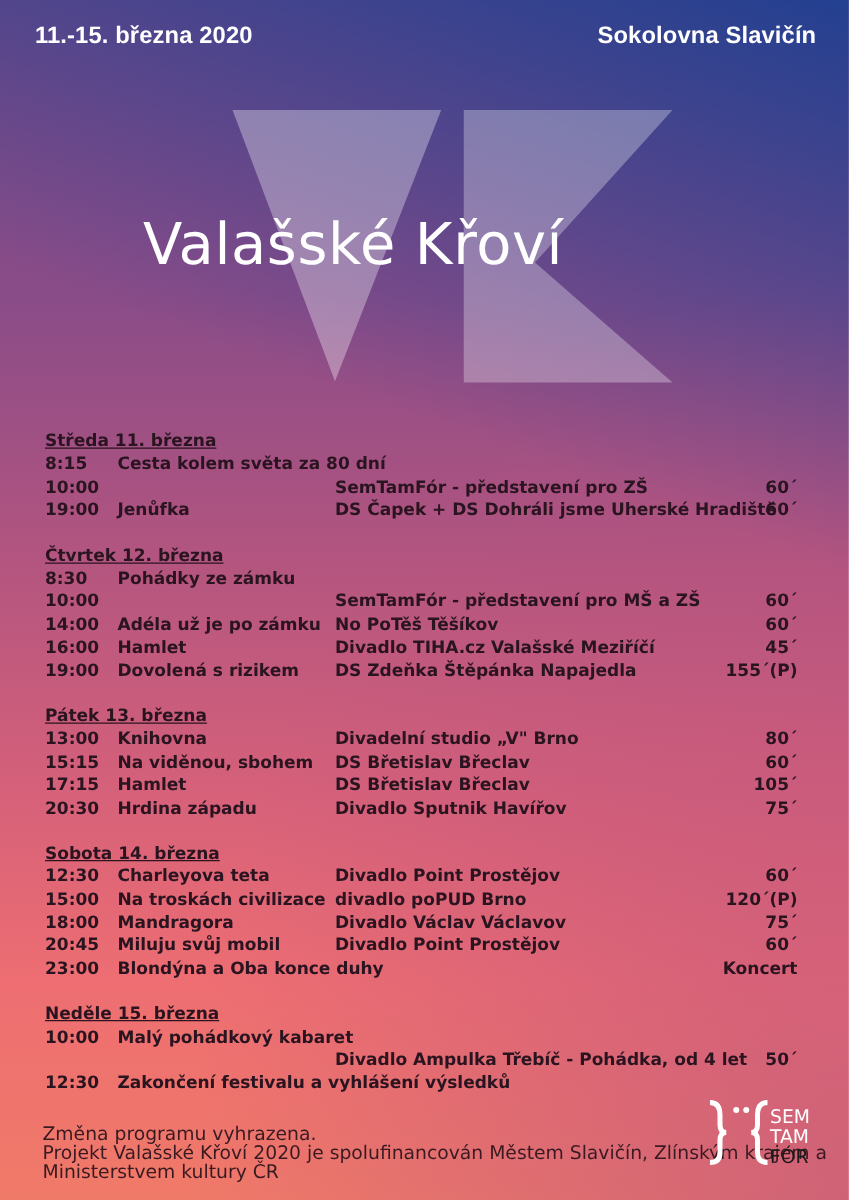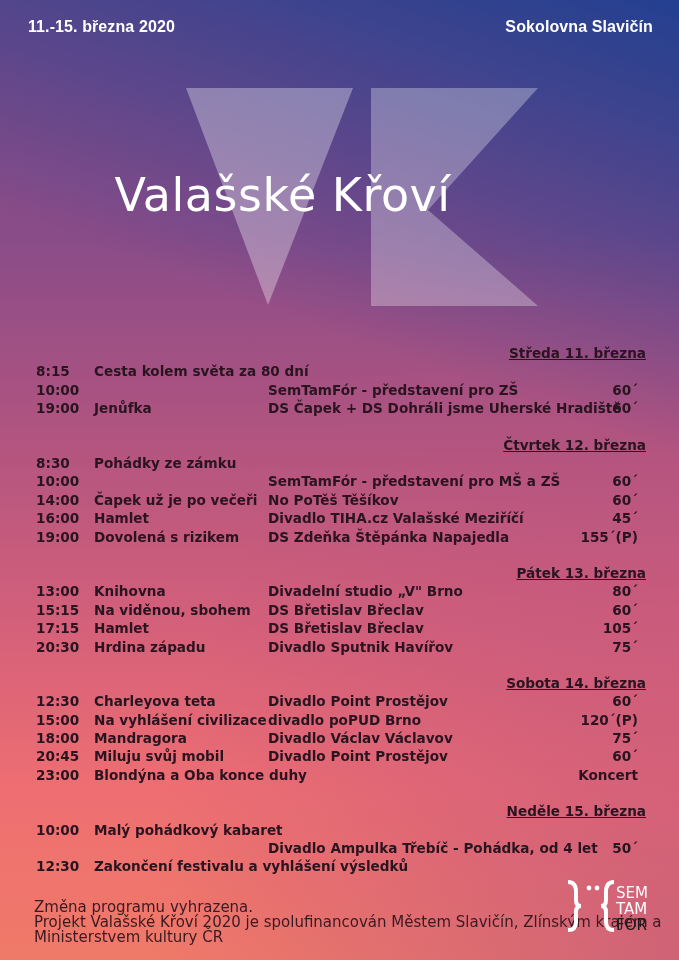--- a/index.html
+++ b/index.html
@@ -10,37 +10,37 @@
       linear-gradient(200deg, rgba(35,64,144,1) 0%, rgba(35,64,144,0) 38%),
       linear-gradient(to bottom, #7a4a88 0%, #8a4c88 25%, #b05480 45%, #d4607a 65%, #ee6e72 82%, #f07a68 100%);
   }
   .poster { position: absolute; inset: 0; }
   .overlay-br {
     position: absolute; inset: 0;
     background: radial-gradient(ellipse at 100% 100%, rgba(180,80,130,0.55) 0%, rgba(180,80,130,0) 55%);
     pointer-events: none;
   }
   .top-date, .top-venue {
-    position: absolute; top: 18px; color: #fff; font-weight: bold; font-size: 16px;
+    position: absolute; top: 18px; color: #fff; font-weight: bold; font-size: 19px;
     font-family: "Liberation Sans", sans-serif; letter-spacing: 0.1px;
   }
   .top-date { left: 28px; }
   .top-venue { right: 26px; }
   .logo-svg { position: absolute; left: 0; top: 0; }
   .title {
     position: absolute; left: 0; width: 565px; top: 168px; text-align: center;
     color: #fff; font-size: 46px; font-weight: normal; font-family: "DejaVu Sans", sans-serif;
     letter-spacing: 0.5px;
   }
   .schedule {
     position: absolute; left: 36px; top: 344px; width: 610px;
     color: #2a1420; font-size: 13.6px; font-weight: bold; line-height: 18.4px;
     font-family: "DejaVu Sans", sans-serif;
   }
-  .day { margin-bottom: 18px; text-align: right; }
+  .day { margin-bottom: 18px; }
   .day-head { text-decoration: underline; display: block; }
   .row { position: relative; height: 18.4px; white-space: nowrap; }
   .row .time { position: absolute; left: 0; }
   .row .name { position: absolute; left: 58px; }
   .row .ensemble { position: absolute; left: 232px; }
   .row .dur { position: absolute; right: 8px; }
   .footer-note {
     position: absolute; left: 34px; top: 900px; color: #3a1a22; font-size: 15px;
     font-family: "DejaVu Sans", sans-serif; line-height: 15px;
   }
@@ -95,21 +95,21 @@
           <span class="dur"></span>
         </div>
         <div class="row">
           <span class="time">10:00</span>
           <span class="name"></span>
           <span class="ensemble">SemTamFór - představení pro MŠ a ZŠ</span>
           <span class="dur">60´</span>
         </div>
         <div class="row">
           <span class="time">14:00</span>
-          <span class="name">Čapek už je po večeři</span>
+          <span class="name">Adéla už je po zámku</span>
           <span class="ensemble">No PoTěš Těšíkov</span>
           <span class="dur">60´</span>
         </div>
         <div class="row">
           <span class="time">16:00</span>
           <span class="name">Hamlet</span>
           <span class="ensemble">Divadlo TIHA.cz Valašské Meziříčí</span>
           <span class="dur">45´</span>
         </div>
         <div class="row">
@@ -149,21 +149,21 @@
       <div class="day">
         <span class="day-head">Sobota 14. března</span>
         <div class="row">
           <span class="time">12:30</span>
           <span class="name">Charleyova teta</span>
           <span class="ensemble">Divadlo Point Prostějov</span>
           <span class="dur">60´</span>
         </div>
         <div class="row">
           <span class="time">15:00</span>
-          <span class="name">Na vyhlášení civilizace</span>
+          <span class="name">Na troskách civilizace</span>
           <span class="ensemble">divadlo poPUD Brno</span>
           <span class="dur">120´(P)</span>
         </div>
         <div class="row">
           <span class="time">18:00</span>
           <span class="name">Mandragora</span>
           <span class="ensemble">Divadlo Václav Václavov</span>
           <span class="dur">75´</span>
         </div>
         <div class="row">

